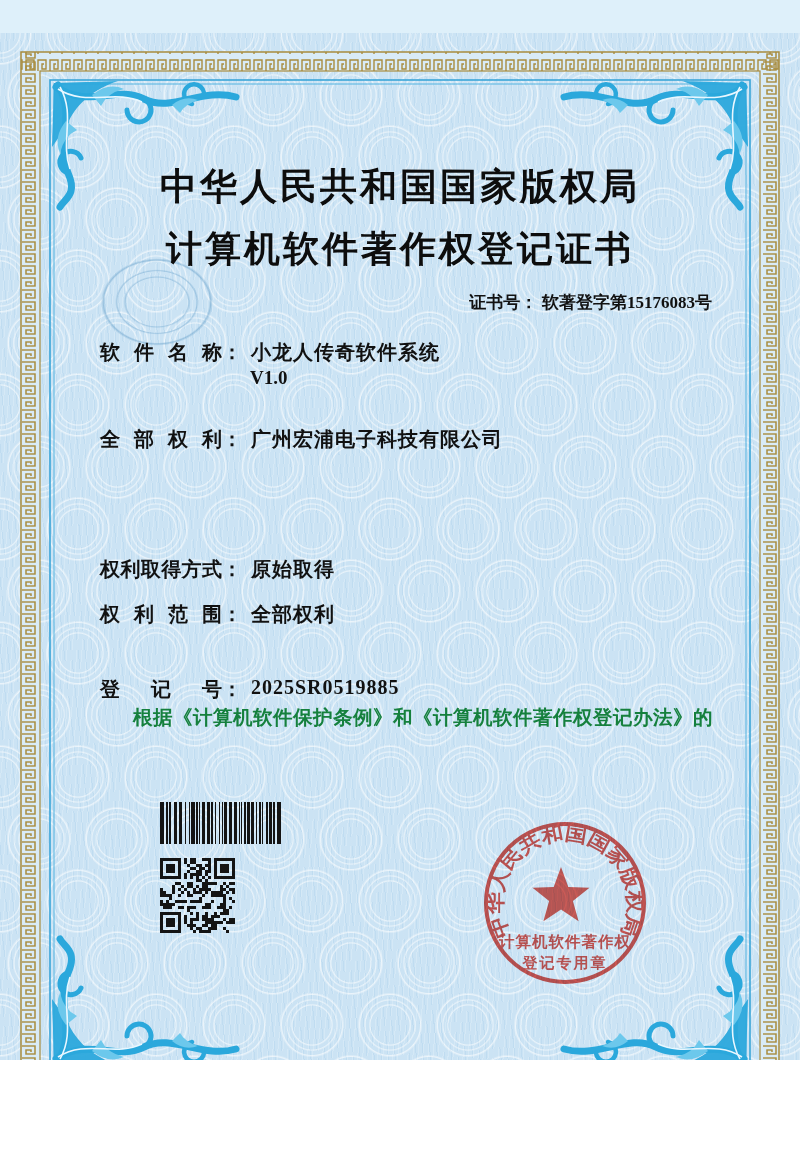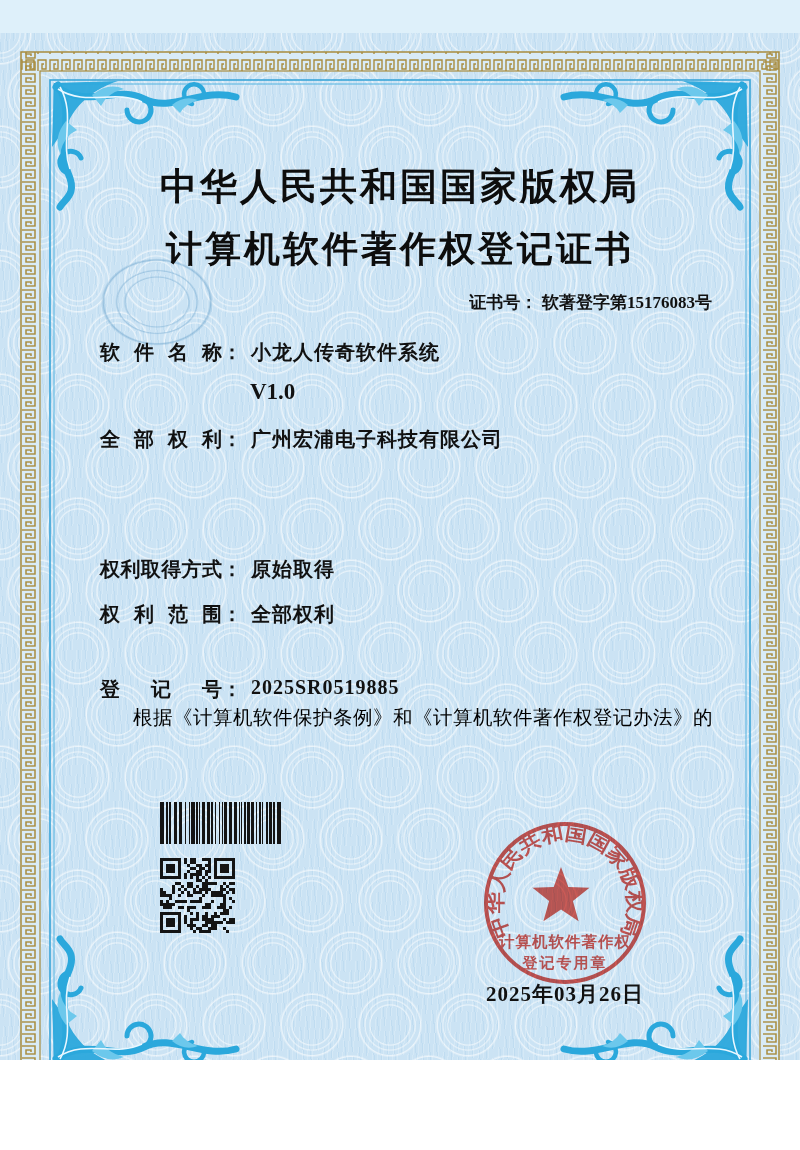--- a/index.html
+++ b/index.html
@@ -38,23 +38,23 @@
     font-weight:900;color:#0d0d0d;letter-spacing:3px;white-space:nowrap;}
   .t1{top:162px;font-size:37px;}
   .t2{top:225px;font-size:36px;}
   .certno{top:291px;right:88px;font-size:17px;font-weight:700;white-space:nowrap;}
   .certno .num{font-family:"Liberation Serif","DejaVu Serif",serif;}
   .frow{left:100px;font-size:20px;font-weight:700;white-space:nowrap;display:flex;}
   .frow .lab{display:inline-block;width:122px;text-align:justify;text-align-last:justify;text-justify:inter-character;}
   .frow .col{display:inline-block;}
   .frow .val{display:inline-block;margin-left:9px;letter-spacing:1px;}
   .serifv{font-family:"Liberation Serif","DejaVu Serif",serif;letter-spacing:1.5px;}
-  .r1{top:339px;} .r1b{top:379px;left:250px;font-size:23px;font-weight:700;font-family:"Liberation Serif","DejaVu Serif",serif;}
+  .r1{top:339px;} .r1b{top:367px;left:250px;font-size:19px;font-weight:700;font-family:"Liberation Serif","DejaVu Serif",serif;}
   .r2{top:426px;} .r3{top:556px;} .r4{top:601px;} .r5{top:676px;}
-  .stmt{left:95px;width:640px;font-size:19.5px;font-weight:400;color:#000000;letter-spacing:.5px;white-space:nowrap;}
+  .stmt{left:95px;width:640px;font-size:19.5px;font-weight:700;color:#15803d;letter-spacing:.5px;white-space:nowrap;}
   .s1{top:704px;padding-left:38px;} .s2{top:746px;}
   .date{left:462px;top:980px;width:206px;text-align:center;font-size:21px;font-weight:700;
     font-family:"Liberation Serif","DejaVu Serif",serif;letter-spacing:1px;}
   .sealbox{left:470px;top:810px;width:190px;height:190px;mix-blend-mode:multiply;opacity:.92;}
 </style>
 </head>
 <body>
 
 <div class="page">
 
@@ -407,15 +407,14 @@
     </defs>
     <circle cx="95" cy="93" r="79" fill="none" stroke="#dd4a43" stroke-width="4"></circle>
     <text font-family="&quot;Liberation Serif&quot;,&quot;DejaVu Serif&quot;,serif" font-size="20" font-weight="700" fill="#dc4b44">
       <textPath href="#sealArc" startOffset="0" textLength="262" lengthAdjust="spacingAndGlyphs">中华人民共和国国家版权局</textPath>
     </text>
     <polygon fill="#e05249" points="91,57 98.3,76.9 119.5,77.7 102.9,90.9 108.6,111.3 91,99.5 73.4,111.3 79.1,90.9 62.5,77.7 83.7,76.9"></polygon>
     <text x="95" y="137" text-anchor="middle" font-size="15.5" font-weight="700" fill="#dc4b44" font-family="&quot;Liberation Serif&quot;,&quot;DejaVu Serif&quot;,serif" letter-spacing="1">计算机软件著作权</text>
     <text x="95" y="158" text-anchor="middle" font-size="15" font-weight="700" fill="#dc4b44" font-family="&quot;Liberation Serif&quot;,&quot;DejaVu Serif&quot;,serif" letter-spacing="2">登记专用章</text>
   </svg>
 
-  <div class="abs date">2025年03月26日</div>
 
 </div>
 
 </body></html>

